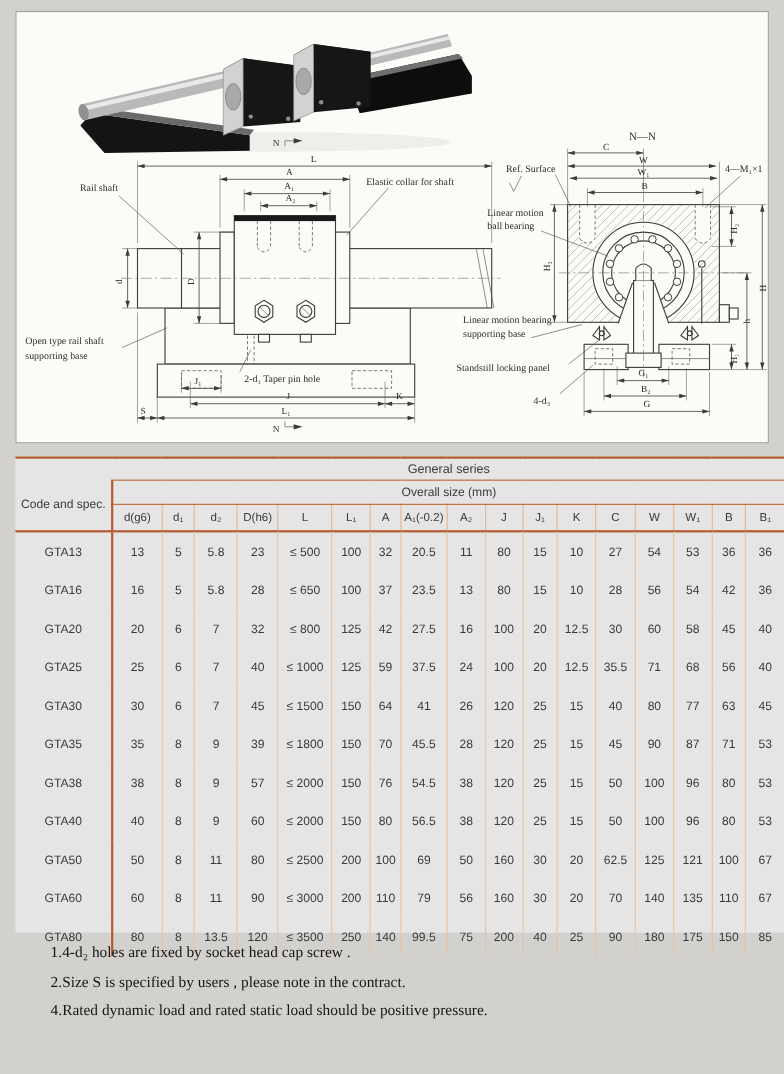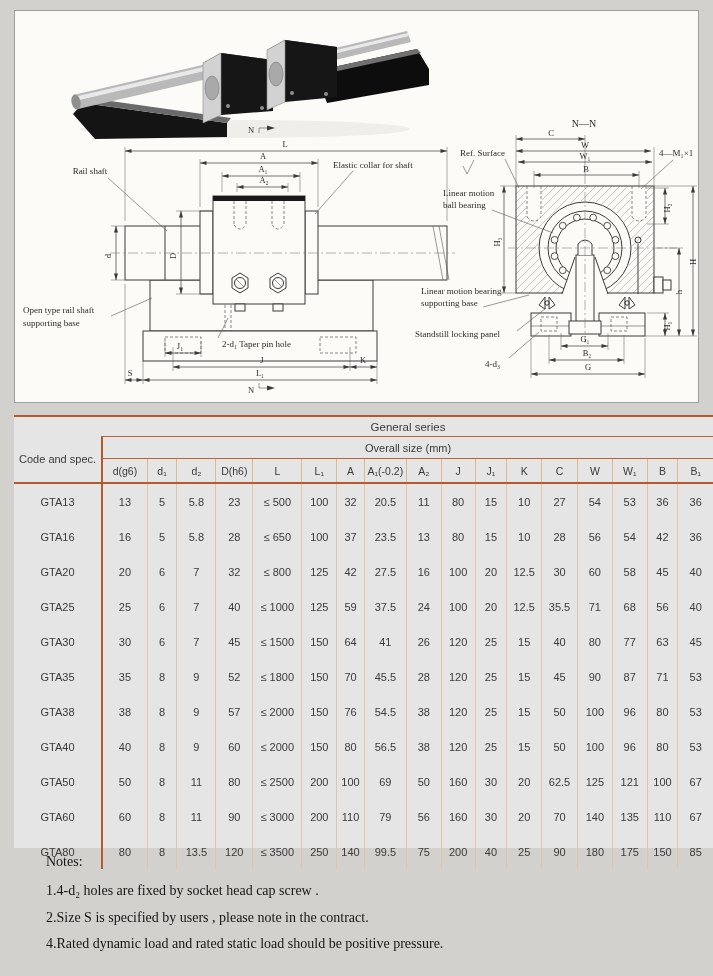--- a/index.html
+++ b/index.html
@@ -513,21 +513,21 @@
             <td>80</td>
             <td>77</td>
             <td>63</td>
             <td>45</td>
           </tr>
           <tr>
             <td class="code">GTA35</td>
             <td>35</td>
             <td>8</td>
             <td>9</td>
-            <td>52</td>
+            <td>39</td>
             <td>≤ 1800</td>
             <td>150</td>
             <td>70</td>
             <td>45.5</td>
             <td>28</td>
             <td>120</td>
             <td>25</td>
             <td>15</td>
             <td>45</td>
             <td>90</td>
@@ -633,19 +633,18 @@
             <td>180</td>
             <td>175</td>
             <td>150</td>
             <td>85</td>
           </tr>
         </tbody>
     </table>
   </div>
 
   <div class="notes">
-    <div class="nh">Notes:</div>
     <div class="ni">1.4-d₂ holes are fixed by socket head cap screw .</div>
     <div class="ni">2.Size S is specified by users , please note in the contract.</div>
     <div class="ni">4.Rated dynamic load and rated static load should be positive pressure.</div>
   </div>
 
 </div>
 
 </body></html>

